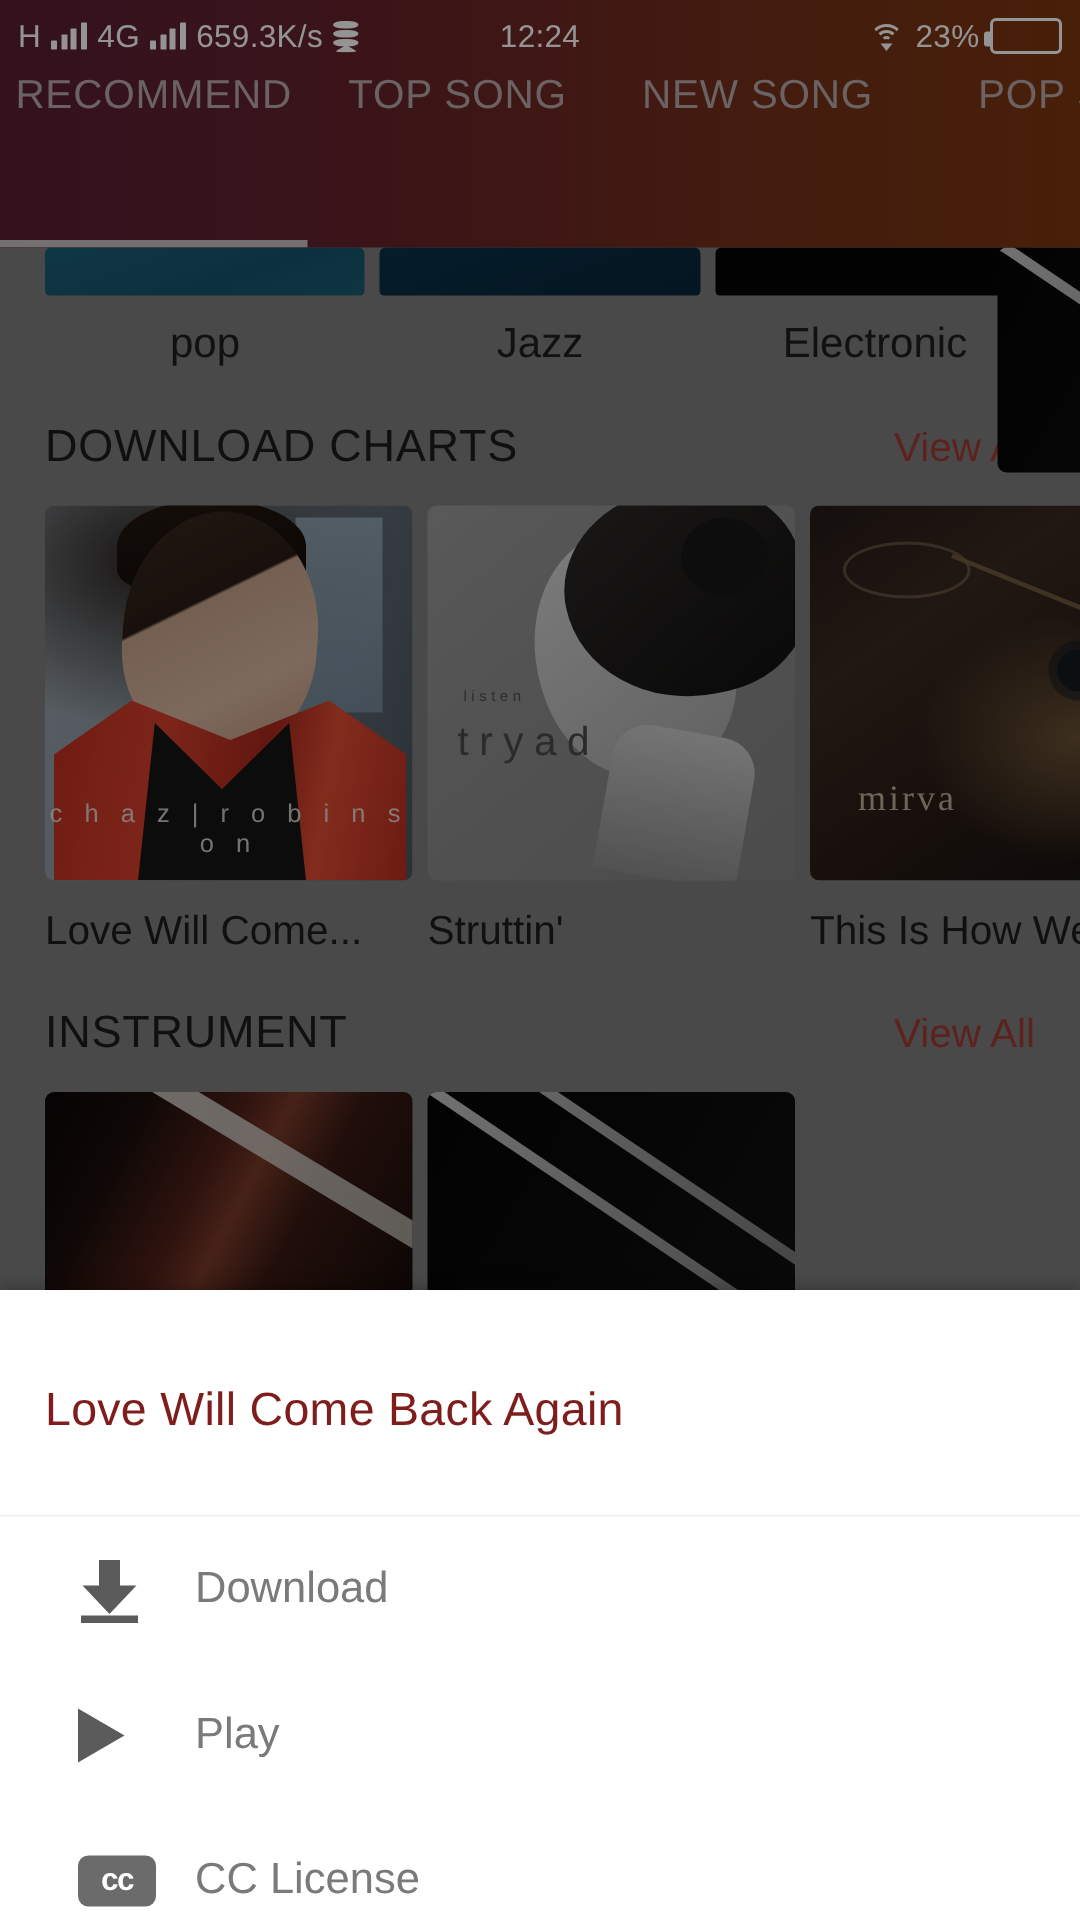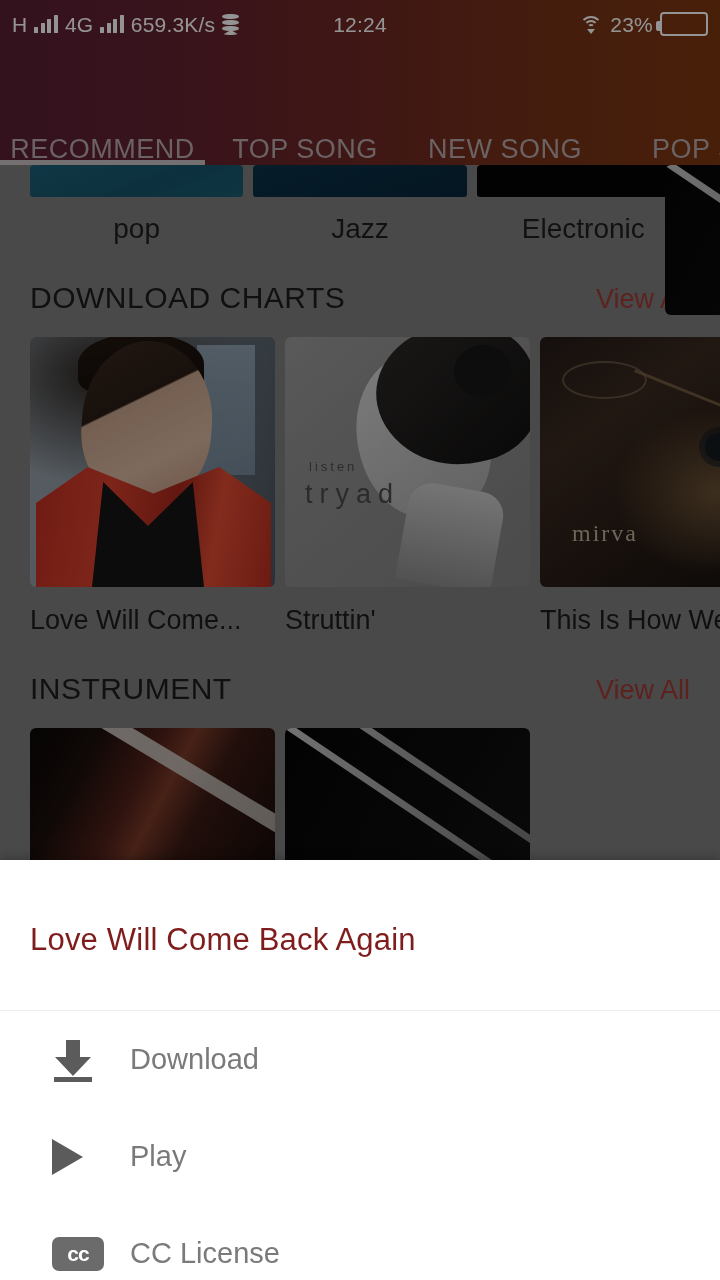--- a/index.html
+++ b/index.html
@@ -59,21 +59,21 @@
   .battery { width:48px; height:24px; border:2.5px solid #fff; border-radius:4px; position:relative; }
   .battery::after { content:""; position:absolute; left:-6px; top:7px; width:4px; height:10px;
                     background:#fff; border-radius:2px 0 0 2px; }
 
   
   .tabbar {
     position:absolute; top:48px; left:0; width:720px; height:117px;
     background:linear-gradient(to right,#5a1f33 0%,#5e2132 18%,#6b2626 45%,#76311a 72%,#7c3710 100%);
     z-index:3; overflow:hidden;
   }
-  .tabs { display:flex; align-items:flex-end; height:100%; white-space:nowrap; }
+  .tabs { display:flex; align-items:flex-start; height:100%; white-space:nowrap; }
   .tab {
     flex:0 0 auto; color:#b9a9ad; font-size:27px; letter-spacing:0.5px;
     padding:0 0 0 0; text-align:center;
   }
   .tab:nth-child(1){ width:205px; }
   .tab:nth-child(2){ width:200px; }
   .tab:nth-child(3){ width:200px; }
   .tab:nth-child(4){ width:200px; }
   .tab-indicator { position:absolute; bottom:0; left:0; width:205px; height:5px; background:#c9c0c2; }
 
@@ -131,21 +131,21 @@
                 background:linear-gradient(160deg,#d5d5d5,#a9a9a9); border-radius:55% 50% 45% 48%;
                 transform:rotate(-16deg); }
   .art2 .hairmass { position:absolute; left:92px; top:-12px; width:160px; height:140px;
                     background:linear-gradient(150deg,#2e2a28,#101010); border-radius:50% 50% 45% 60%;
                     transform:rotate(-12deg); }
   .art2 .bun { position:absolute; right:18px; top:8px; width:58px; height:52px;
                background:#191717; border-radius:50%; }
   .art2 .neck { position:absolute; left:118px; bottom:0; width:96px; height:100px;
                 background:linear-gradient(180deg,#c9c9c9,#8d8d8d); transform:rotate(10deg);
                 border-radius:24px 24px 0 0; }
-  .art2 .t-listen { position:absolute; left:24px; top:122px; color:#4e4e4e; font-size:13px;
+  .art2 .t-listen { position:absolute; left:24px; top:122px; color:#4e4e4e; font-size:10px;
                     letter-spacing:3px; }
   .art2 .t-tryad { position:absolute; left:20px; top:142px; color:#4a4a4a; font-size:27px;
                    letter-spacing:7px; }
 
   
   .art3 { background:
       radial-gradient(ellipse 70% 55% at 72% 62%, #6a5134 0%, transparent 60%),
       linear-gradient(145deg,#241a18 0%,#3a2a20 30%,#2a1d17 58%,#15100e 100%); }
   .art3 .pot { position:absolute; left:22px; top:24px; width:85px; height:38px;
                border:2px solid #6d5b46; border-radius:50%; opacity:.8; }
@@ -278,20 +278,21 @@
       </div>
 
       <div class="album-row">
         <div class="album">
           <div class="album-art art1">
             <div class="bldg"></div>
             <div class="hair"></div>
             <div class="head"></div>
             <div class="jacket"></div>
             <div class="shirt"></div>
+            <div class="credit">c h a z  |  r o b i n s o n</div>
           </div>
           <div class="album-title">Love Will Come...</div>
         </div>
 
         <div class="album">
           <div class="album-art art2">
             <div class="face"></div>
             <div class="hairmass"></div>
             <div class="bun"></div>
             <div class="neck"></div>

